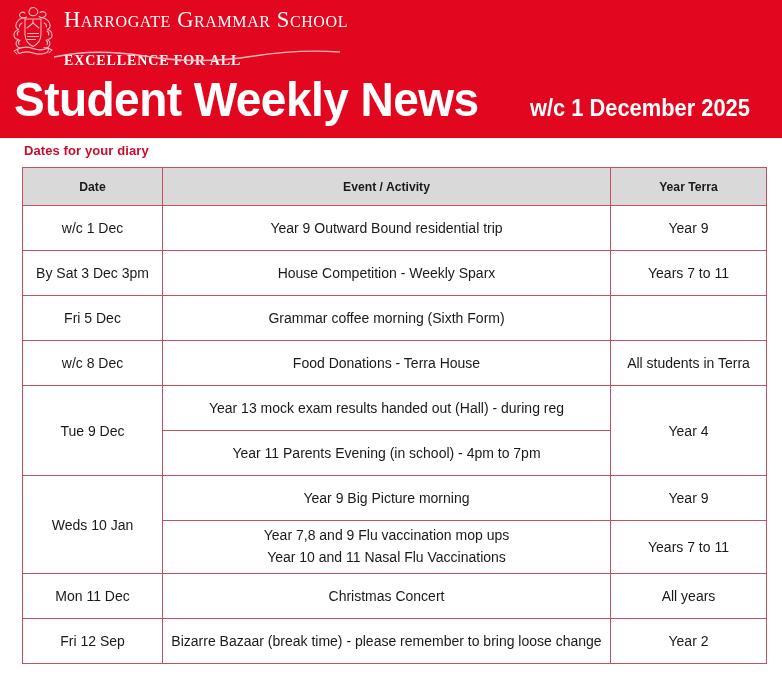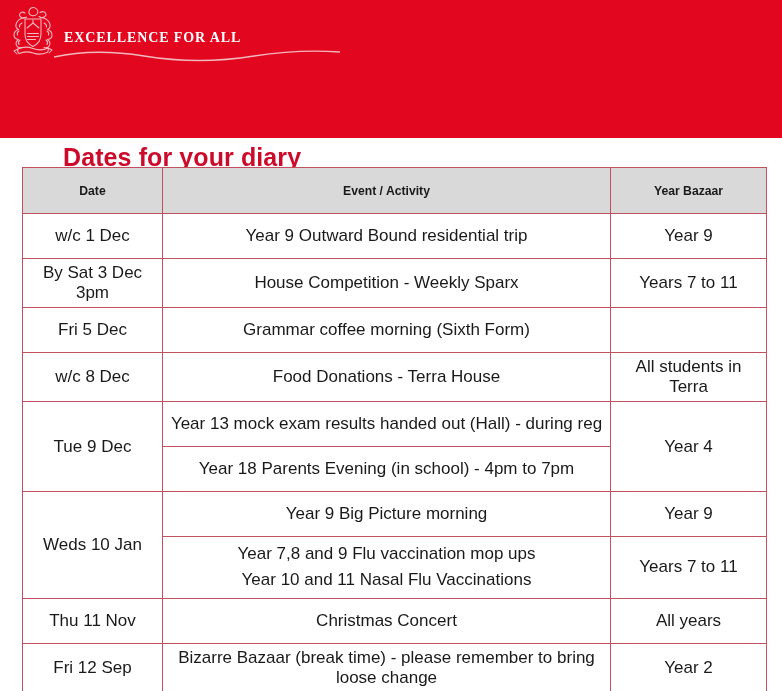--- a/index.html
+++ b/index.html
@@ -107,25 +107,24 @@
     white-space: nowrap;
     transform: scaleX(0.95);
     transform-origin: left bottom;
   }
 
   
   .section-heading {
     position: absolute;
     left: 24px;
     top: 143px;
-    font-size: 25px;
+    font-size: 13px;
     font-weight: bold;
     color: #CC0B2B;
     letter-spacing: 0.1px;
-    margin-left: 39px;
   }
 
   
   .diary-table {
     position: absolute;
     left: 22px;
     top: 167px;
     width: 744px;
     border-collapse: collapse;
     table-layout: fixed;
@@ -133,31 +132,31 @@
 
   .diary-table col.c-date   { width: 140px; }
   .diary-table col.c-event  { width: 448px; }
   .diary-table col.c-year   { width: 156px; }
 
   .diary-table th,
   .diary-table td {
     border: 1px solid #C2515F;
     text-align: center;
     vertical-align: middle;
-    font-size: 17px;
+    font-size: 14px;
     color: #1a1a1a;
     padding: 4px 6px;
     box-sizing: border-box;
   }
 
   .diary-table th {
     background: #D9D9D9;
     font-weight: bold;
     font-size: 12.2px;
-    height: 46px;
+    height: 38px;
   }
 
   .diary-table td {
     background: #ffffff;
     height: 45px;
   }
 
   td.tall  { height: 45px; }
   td.tall2 { height: 53px; }
 
@@ -188,43 +187,48 @@
         <path d="M38 44 l12 -10 l12 10"></path>
         <path d="M39 55 h22 M39 61 h22 M39 67 h16"></path>
         <path d="M50 34 v-6"></path>
 
         <path d="M20 86 q14 -7 30 -1 q16 6 30 -1 q2 6 -2 9 q-14 6 -28 1 q-14 -5 -28 1 q-4 -4 -2 -9 Z"></path>
         <path d="M20 86 l-8 4 l6 6 M80 84 l8 4 l-6 6"></path>
       </g>
     </svg>
 
     <div class="brand-text">
+      <div class="school-name">Harrogate Grammar School</div>
       <div class="school-tagline">Excellence for all</div>
     </div>
   </div>
 
   <svg class="swoosh" viewBox="0 0 290 14" preserveAspectRatio="none" aria-hidden="true">
     <path d="M2 9 q40 -9 90 -1 q55 9 110 0 q45 -7 86 -4" fill="none" stroke="#F2B7BE" stroke-width="1.4"></path>
   </svg>
 
+  <div class="title-row">
+    <div class="news-title">Student Weekly News</div>
+    <div class="news-week">w/c 1 December 2025</div>
+  </div>
 </div>
 
 <div class="section-heading">Dates for your diary</div>
 
 <table class="diary-table">
   <colgroup>
     <col class="c-date">
       <col class="c-event">
       <col class="c-year">
   </colgroup>
   <thead>
     <tr>
       <th>Date</th>
       <th>Event / Activity</th>
-      <th>Year Bazaar</th>
+      <th>Year Terra</th>
     </tr>
   </thead>
   <tbody>
 
     <tr>
       <td>w/c 1 Dec</td>
       <td>Year 9 Outward Bound residential trip</td>
       <td>Year 9</td>
     </tr>
 
@@ -245,35 +249,35 @@
       <td>Food Donations - Terra House</td>
       <td>All students in Terra</td>
     </tr>
 
     <tr>
       <td class="tall" rowspan="2">Tue 9 Dec</td>
       <td class="tall">Year 13 mock exam results handed out (Hall) - during reg</td>
       <td class="tall" rowspan="2">Year 4</td>
     </tr>
     <tr>
-      <td class="tall">Year 18 Parents Evening (in school) - 4pm to 7pm</td>
+      <td class="tall">Year 11 Parents Evening (in school) - 4pm to 7pm</td>
     </tr>
 
     <tr>
       <td rowspan="2">Weds 10 Jan</td>
       <td>Year 9 Big Picture morning</td>
       <td>Year 9</td>
     </tr>
     <tr>
       <td class="tall2 multiline">Year 7,8 and 9 Flu vaccination mop ups<br>Year 10 and 11 Nasal Flu Vaccinations</td>
       <td class="tall2">Years 7 to 11</td>
     </tr>
 
     <tr>
-      <td>Thu 11 Nov</td>
+      <td>Mon 11 Dec</td>
       <td>Christmas Concert</td>
       <td>All years</td>
     </tr>
 
     <tr>
       <td>Fri 12 Sep</td>
       <td>Bizarre Bazaar (break time) - please remember to bring loose change</td>
       <td>Year 2</td>
     </tr>
 

